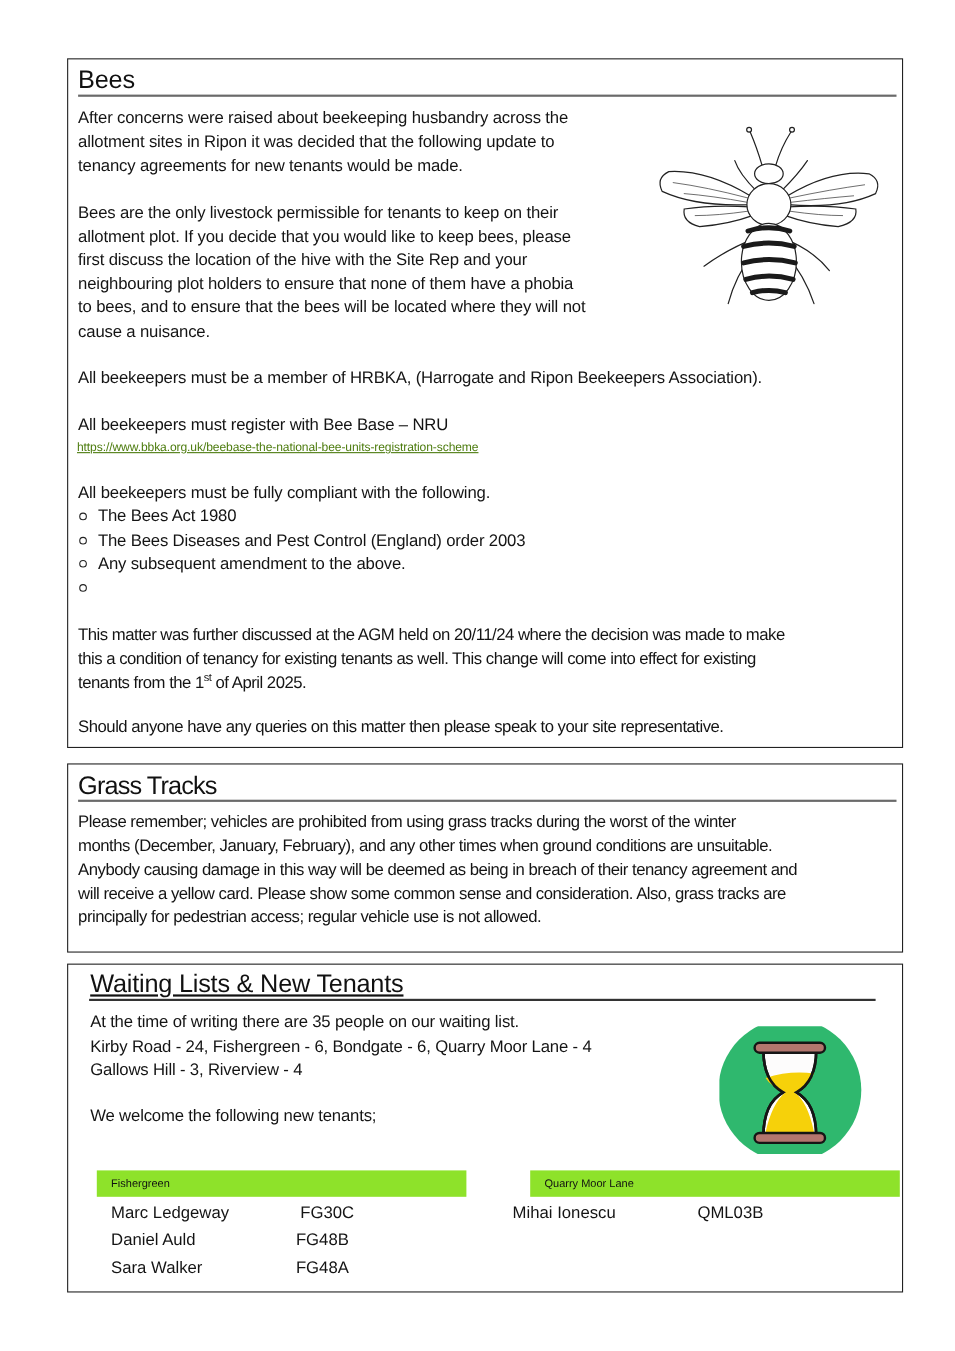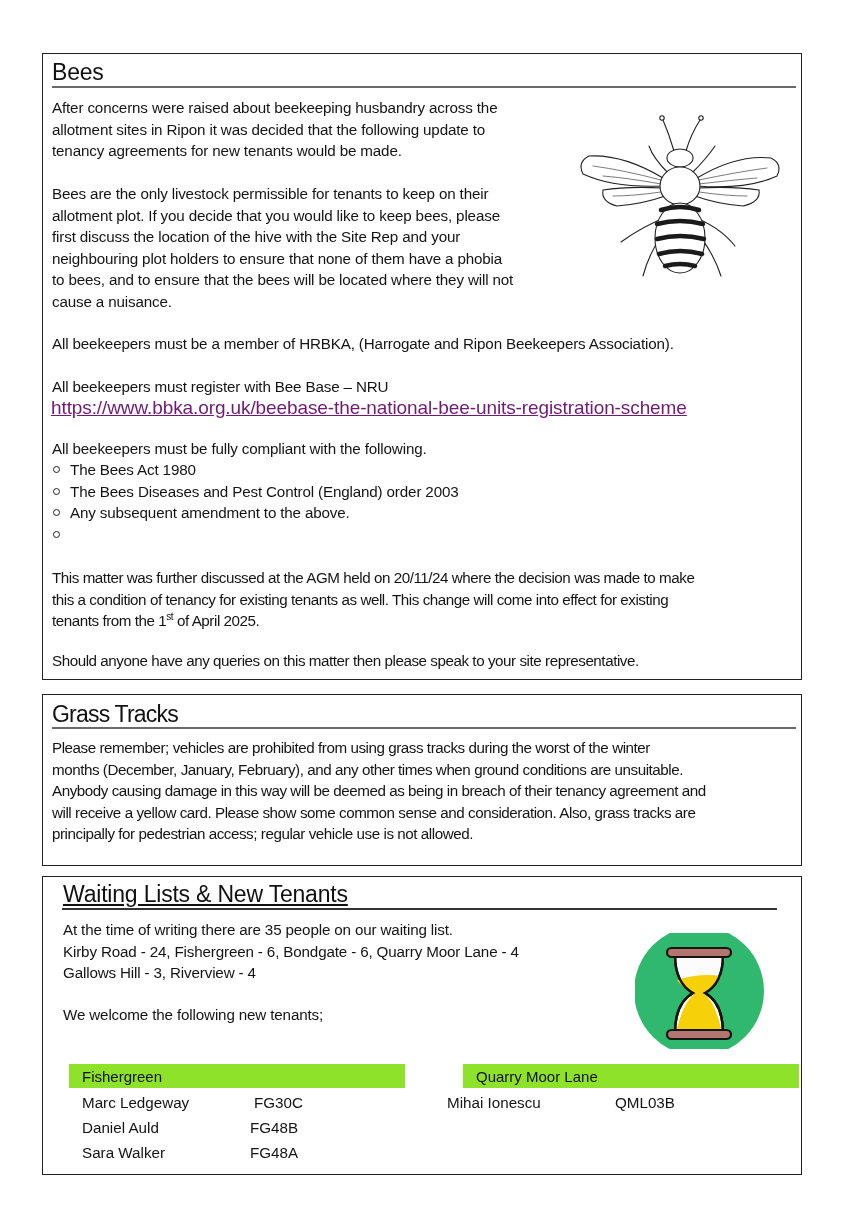--- a/index.html
+++ b/index.html
@@ -2,46 +2,46 @@
 <html><head>
   <meta charset="utf-8">
   <style>
     html, body { margin: 0; padding: 0; background: #ffffff; }
     body {
       width: 868px; height: 1228px; position: relative; overflow: hidden;
       font-family: "Liberation Sans", "DejaVu Sans", sans-serif;
       color: #111111;
     }
     .box {
-      position: absolute; left: 42px; width: 760px;
+      position: absolute; left: 61px; width: 760px;
       border: 1.5px solid #222222; box-sizing: border-box; background: #fff;
     }
     .heading {
       position: absolute; font-size: 23px; line-height: 28px; color: #111;
       letter-spacing: -0.2px;
     }
     .rule { position: absolute; height: 2px; background: #6a6a6a; }
     .para {
       position: absolute; left: 9px; font-size: 15.2px; line-height: 21.6px;
       color: #141414; margin: 0; letter-spacing: -0.15px;
     }
     .para.narrow { letter-spacing: -0.45px; }
-    .link { color: #701a75; text-decoration: underline; font-size: 19px; letter-spacing: -0.1px; }
+    .link { color: #4d7c0f; text-decoration: underline; font-size: 11px; letter-spacing: -0.1px; }
     .bullets { list-style: none; padding: 0; margin: 0; }
     .bullets li { position: relative; padding-left: 18px; }
     .bullets li .bullet {
       position: absolute; left: 1px; top: 7px; width: 7px; height: 7px;
       border: 1.3px solid #222; border-radius: 50%; box-sizing: border-box;
     }
     sup { font-size: 10px; line-height: 0; }
     .bee { position: absolute; left: 530px; top: 52px; width: 212px; height: 172px; }
     .hourglass { position: absolute; left: 592px; top: 56px; width: 130px; height: 116px; }
     .site-header {
       position: absolute; height: 24px; background: #8ee22a;
-      font-size: 15px; line-height: 26px; padding-left: 13px; box-sizing: border-box;
+      font-size: 10px; line-height: 26px; padding-left: 13px; box-sizing: border-box;
       color: #111;
     }
     .tenant-row { position: absolute; font-size: 15.2px; line-height: 25px; color: #141414; }
     .tenant-row .name { position: absolute; left: 0; white-space: nowrap; }
     .tenant-row .plot { position: absolute; white-space: nowrap; }
   </style>
 </head>
 <body>
 
 <section class="box" style="top:53px; height:627px;">

